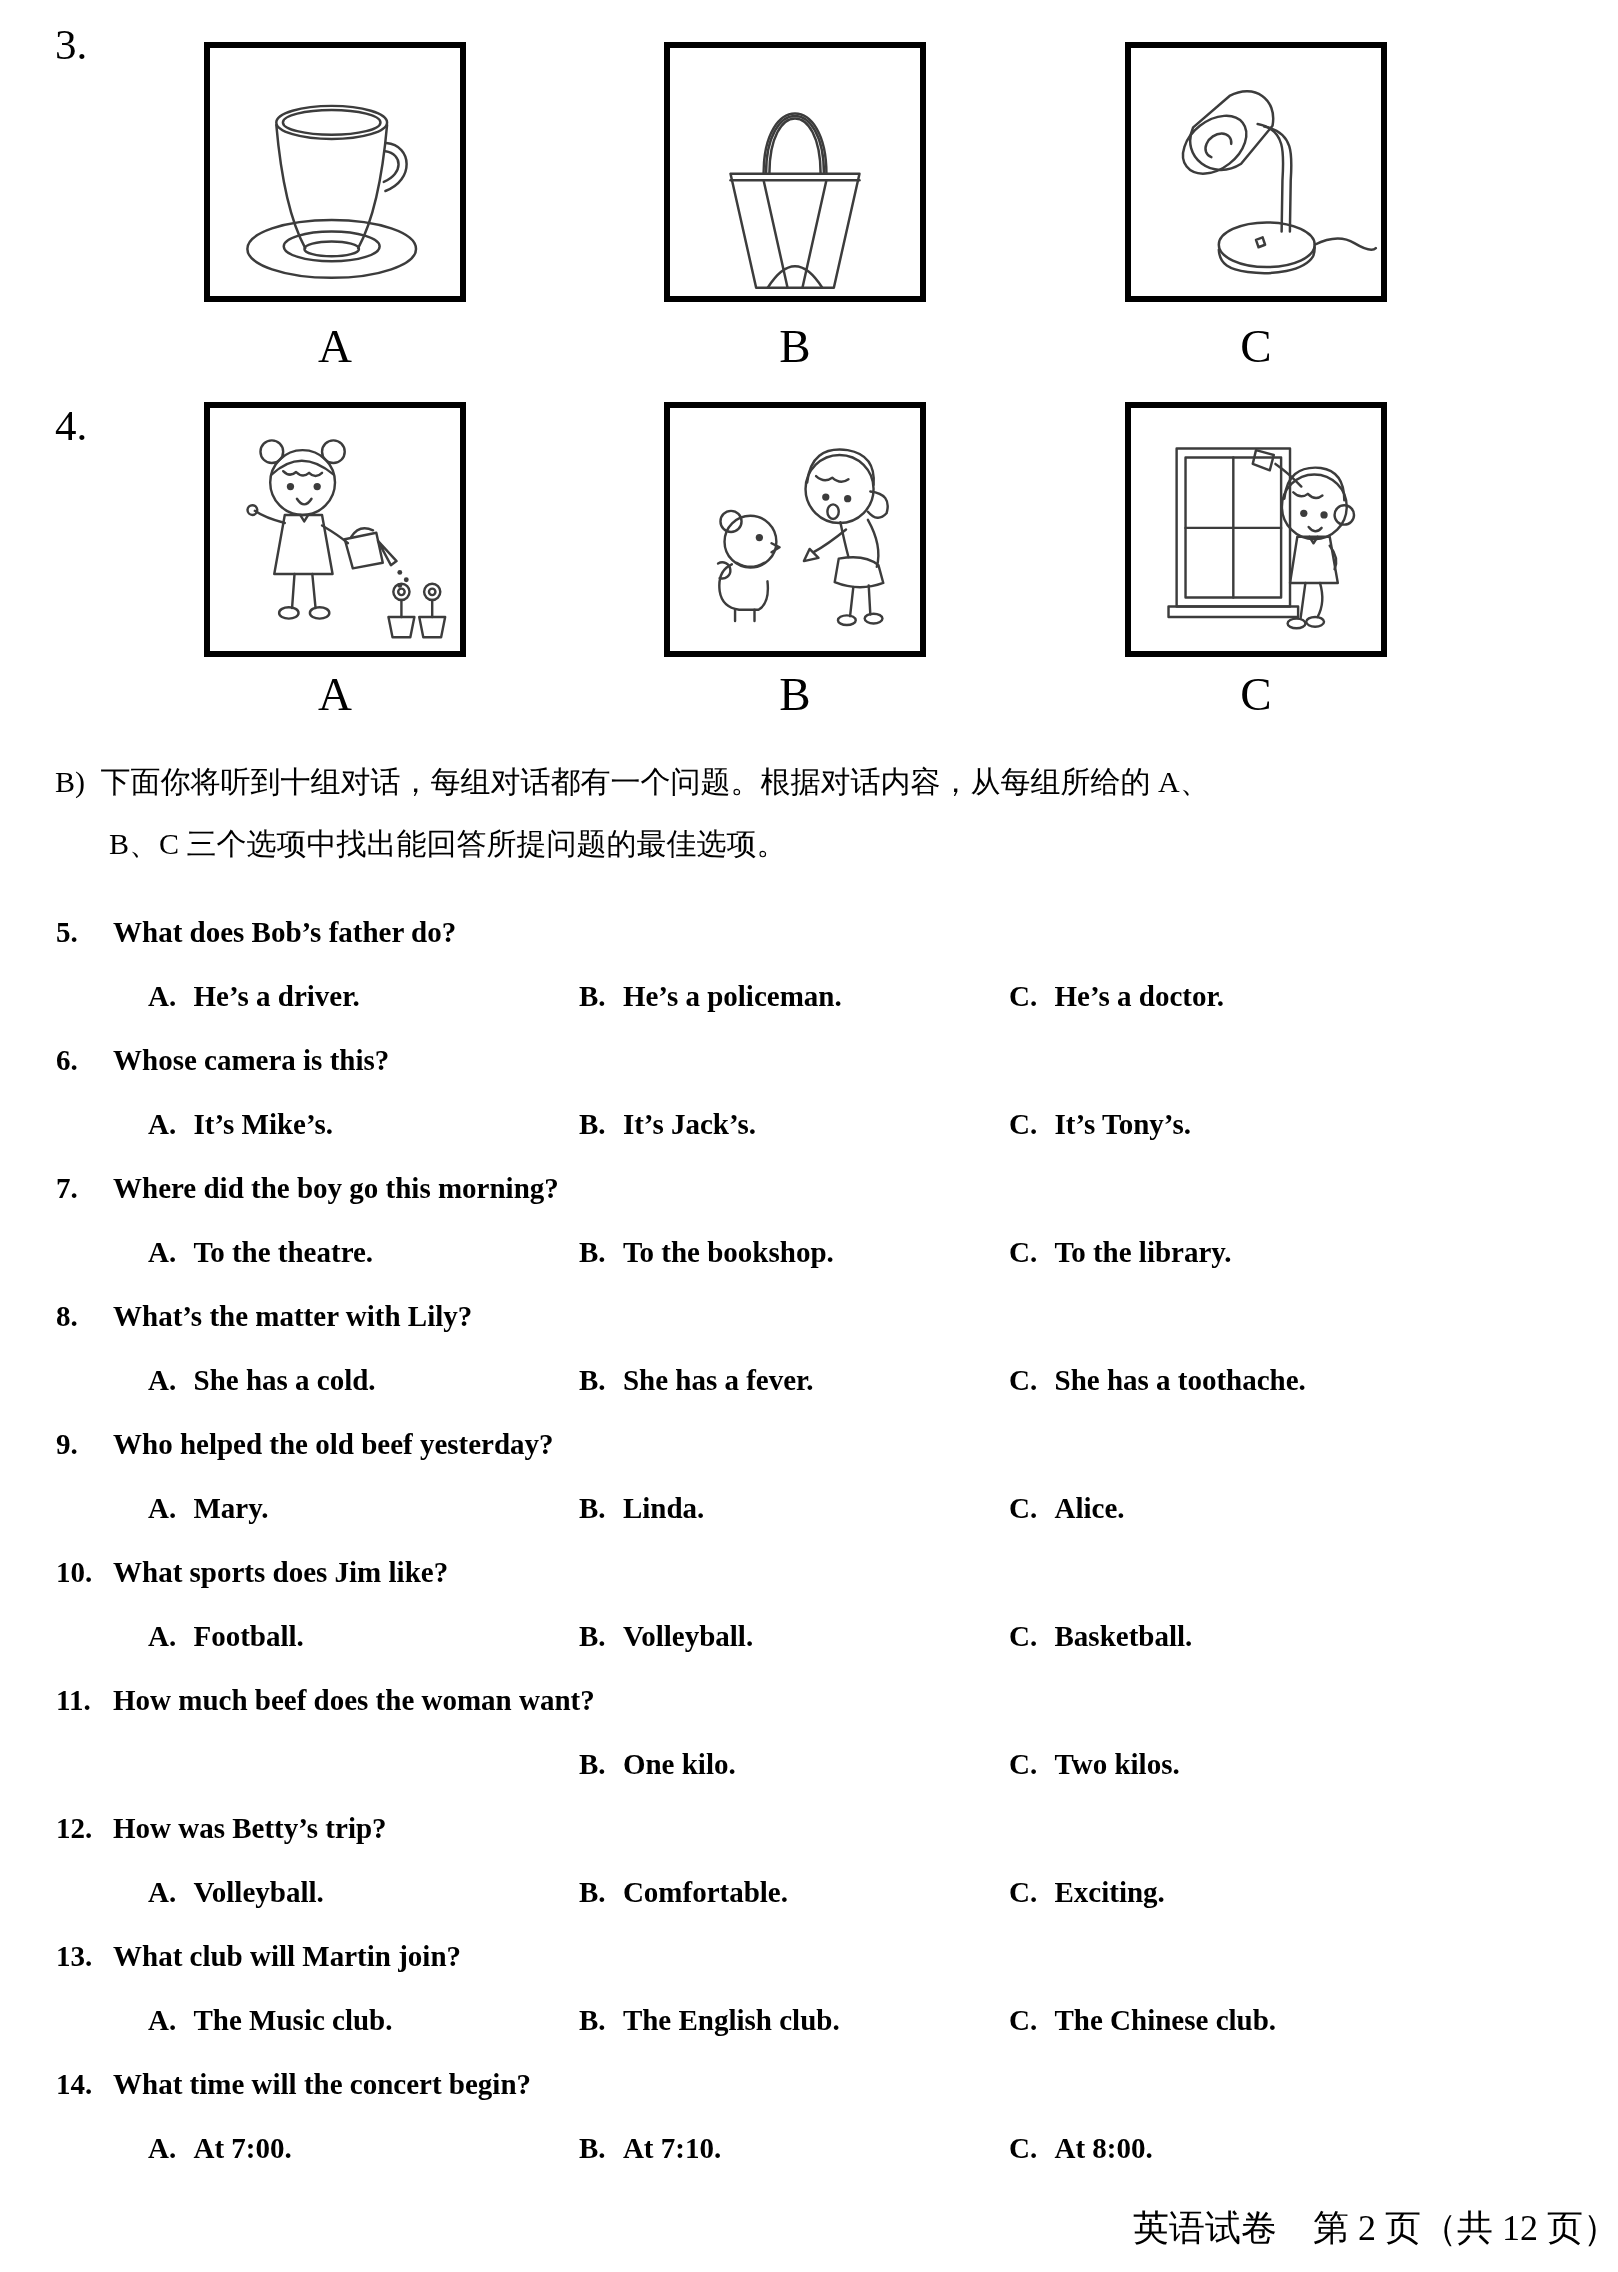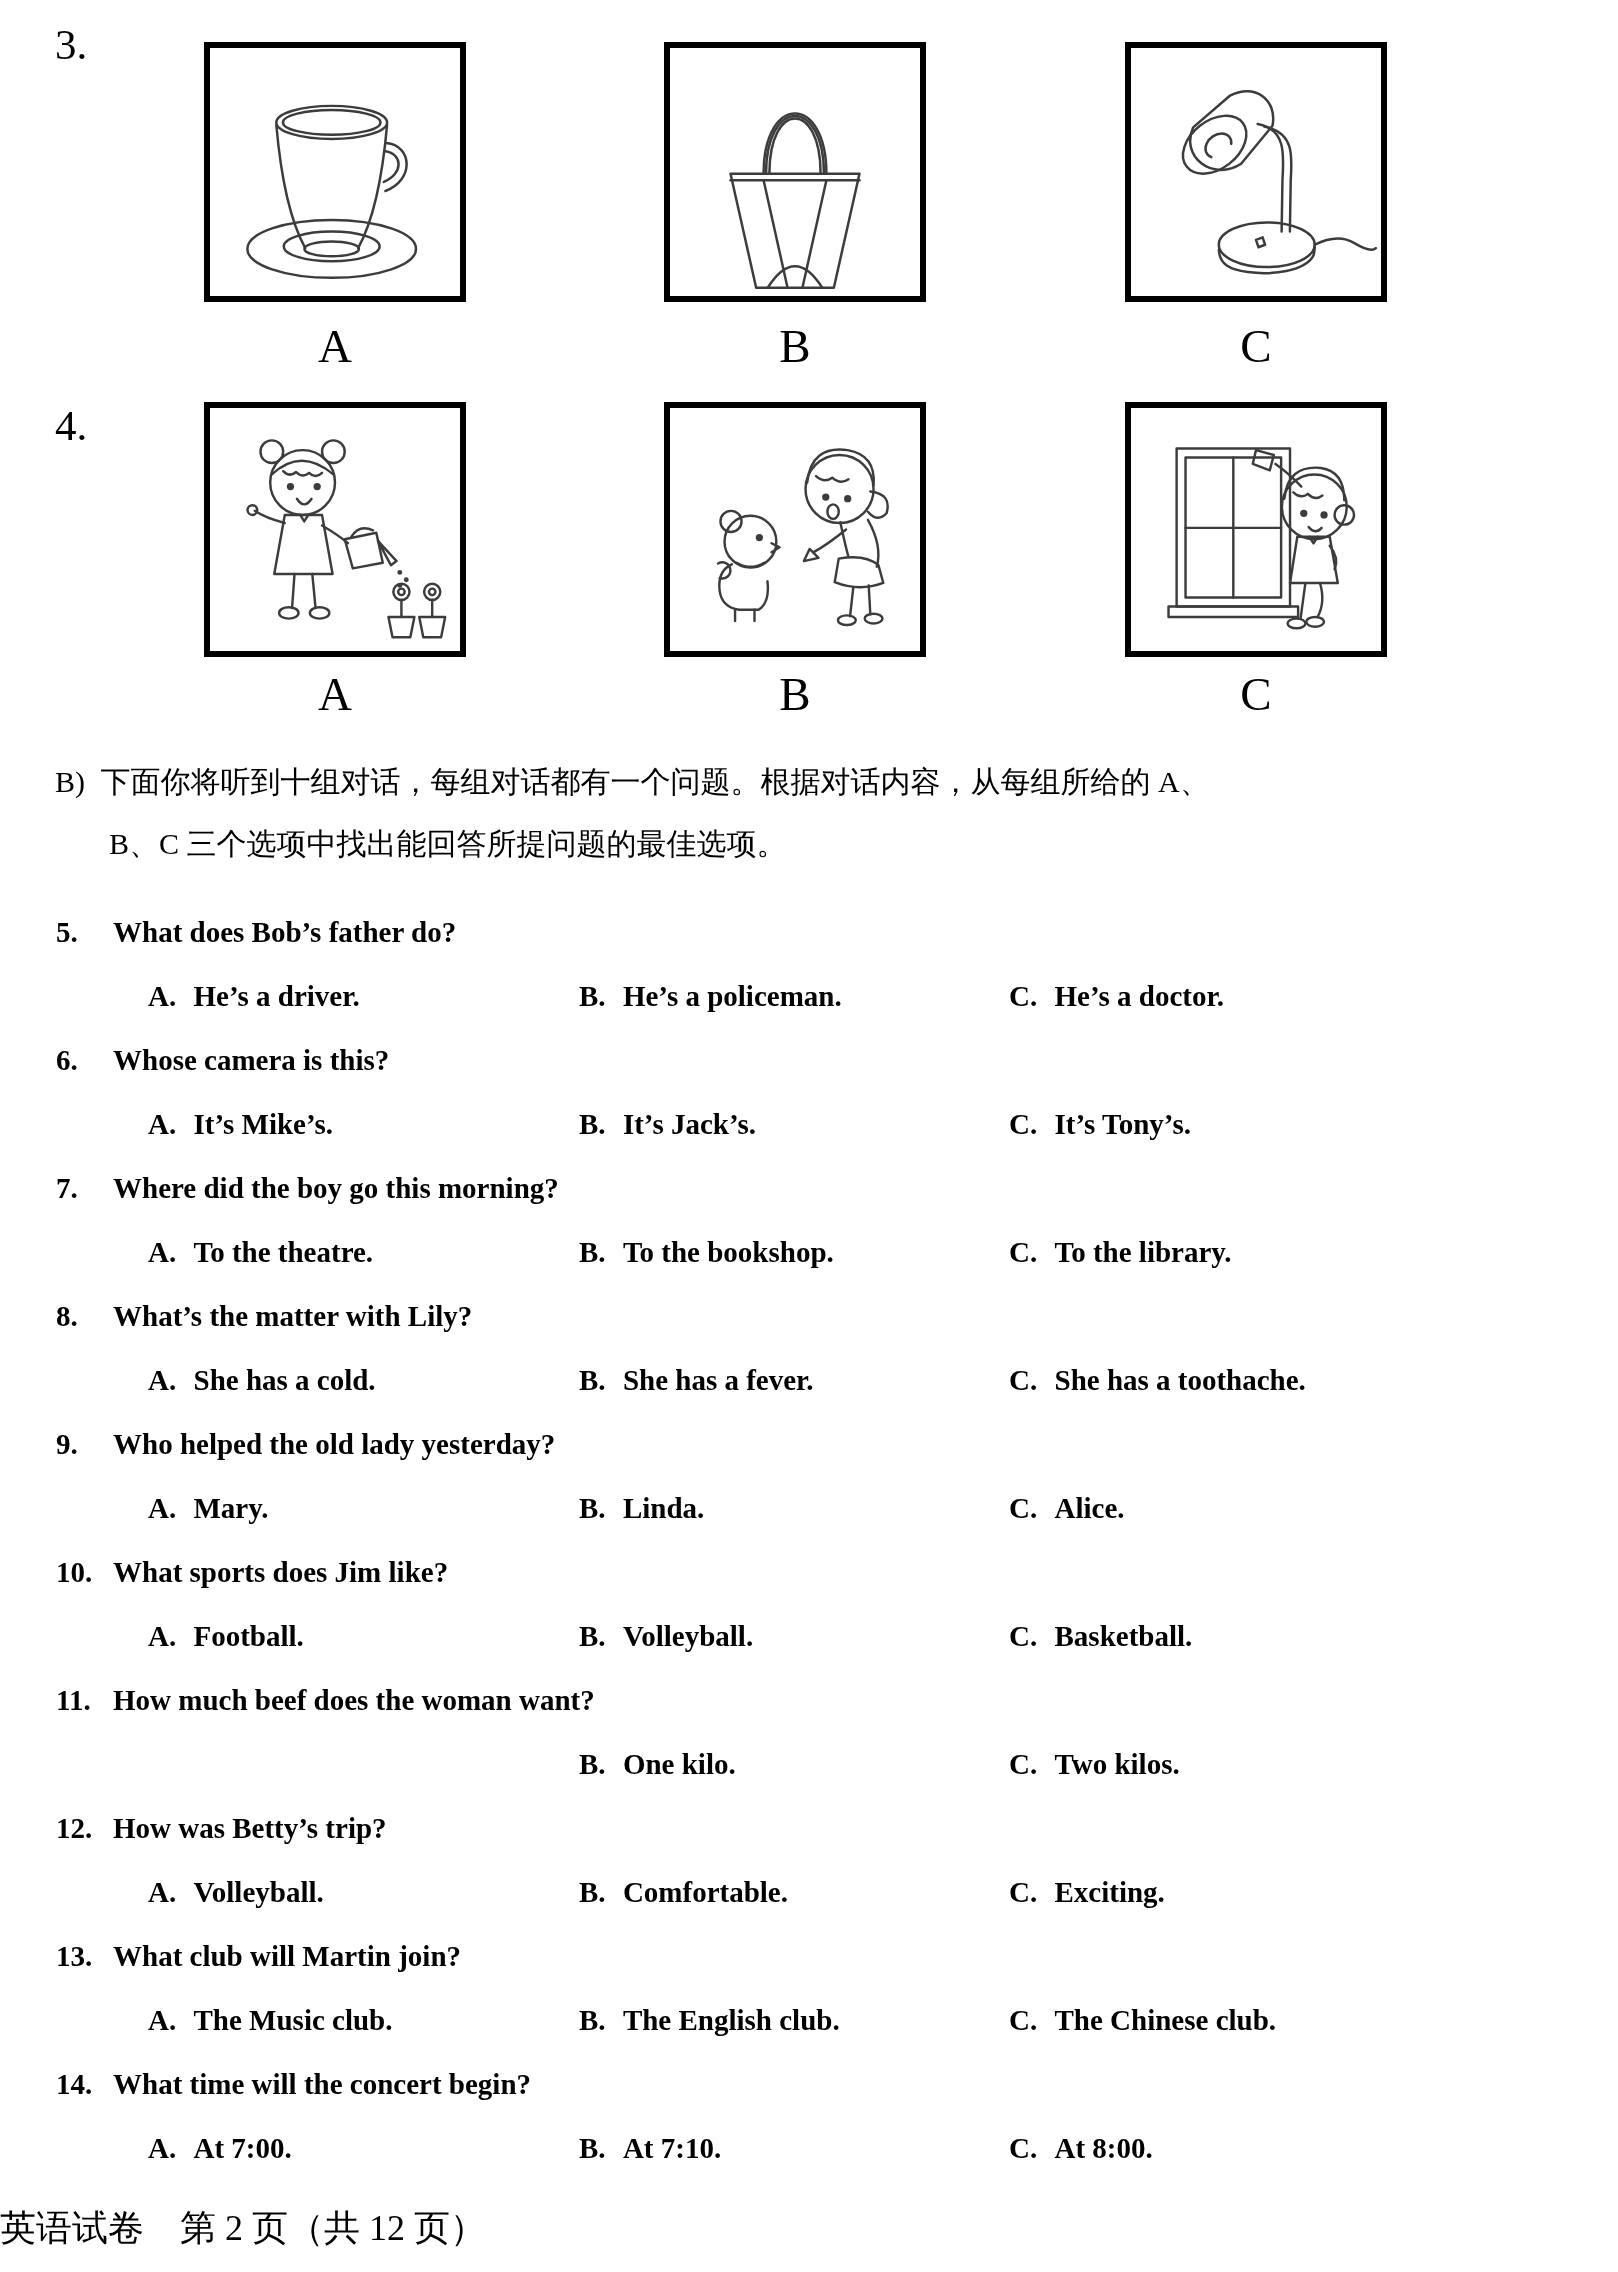--- a/index.html
+++ b/index.html
@@ -42,21 +42,21 @@
   .qline{height:64px;line-height:64px;white-space:nowrap;}
   .qline .qn{display:inline-block;min-width:45px;margin-right:12px;}
   .oline{position:relative;height:64px;line-height:64px;}
   .opt{position:absolute;top:0;white-space:nowrap;text-align:center;}
   .opt.a{left:92px;}
   .opt.b{left:523px;}
   .opt.c{left:953px;}
   .opt .ol{margin-right:17.3px;}
   .footer{
     position:absolute;left:0;top:2204px;width:100%;
-    text-align:left;font-size:36px;
+    text-align:right;font-size:36px;
   }
   .lineart{fill:none;stroke:#3c3c3c;stroke-width:3;stroke-linecap:round;stroke-linejoin:round;}
   .dot{fill:#3c3c3c;stroke:none;}
 </style>
 </head>
 <body>
 
 <div class="sheet">
 
   <div class="qnum-big" style="top:19px;">3.</div>
@@ -232,21 +232,21 @@
       <span class="opt c"><span class="ol">C.</span><span>To the library.</span></span>
     </div>
 
     <div class="qline"><span class="qn">8.</span><span>What’s the matter with Lily?</span></div>
     <div class="oline">
       <span class="opt a"><span class="ol">A.</span><span>She has a cold.</span></span>
       <span class="opt b"><span class="ol">B.</span><span>She has a fever.</span></span>
       <span class="opt c"><span class="ol">C.</span><span>She has a toothache.</span></span>
     </div>
 
-    <div class="qline"><span class="qn">9.</span><span>Who helped the old lady yesterday?</span></div>
+    <div class="qline"><span class="qn">9.</span><span>Who helped the old beef yesterday?</span></div>
     <div class="oline">
       <span class="opt a"><span class="ol">A.</span><span>Mary.</span></span>
       <span class="opt b"><span class="ol">B.</span><span>Linda.</span></span>
       <span class="opt c"><span class="ol">C.</span><span>Alice.</span></span>
     </div>
 
     <div class="qline"><span class="qn">10.</span><span>What sports does Jim like?</span></div>
     <div class="oline">
       <span class="opt a"><span class="ol">A.</span><span>Football.</span></span>
       <span class="opt b"><span class="ol">B.</span><span>Volleyball.</span></span>

